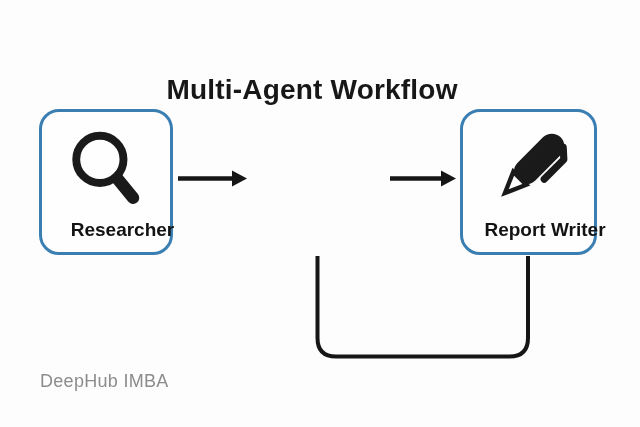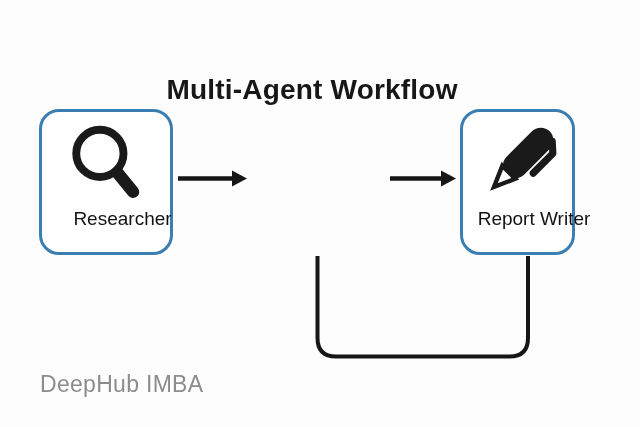--- a/index.html
+++ b/index.html
@@ -32,46 +32,46 @@
     background: #fefefe;
     border: 3.5px solid #3b7eb2;
     border-radius: 20px;
     display: flex;
     flex-direction: column;
     align-items: center;
     justify-content: flex-end;
   }
   .node-researcher   { left: 39px;  width: 134px; }
   .node-fact-checker { left: 250px; width: 136px; }
-  .node-report-writer{ left: 460px; width: 115px; }
+  .node-report-writer{ left: 460px; width: 137px; }
   .node-icon {
     flex: 1;
     display: flex;
     align-items: center;
     justify-content: center;
     padding-top: 6px;
   }
   .node-label {
     font-size: 19px;
-    font-weight: 400;
+    font-weight: 700;
     color: #131313;
-    padding-bottom: 22px;
+    padding-bottom: 11px;
     white-space: nowrap;
     margin-left: 33px;
   }
   .connections {
     position: absolute;
     top: 0; left: 0;
     width: 640px; height: 427px;
     pointer-events: none;
   }
   .watermark {
     position: absolute;
     left: 40px; top: 371px;
-    font-size: 23px;
+    font-size: 18px;
     font-weight: 500;
     color: #8c8c8c;
     letter-spacing: 0.3px;
   }
 </style>
 </head>
 <body>
 
 <div class="canvas">
 

